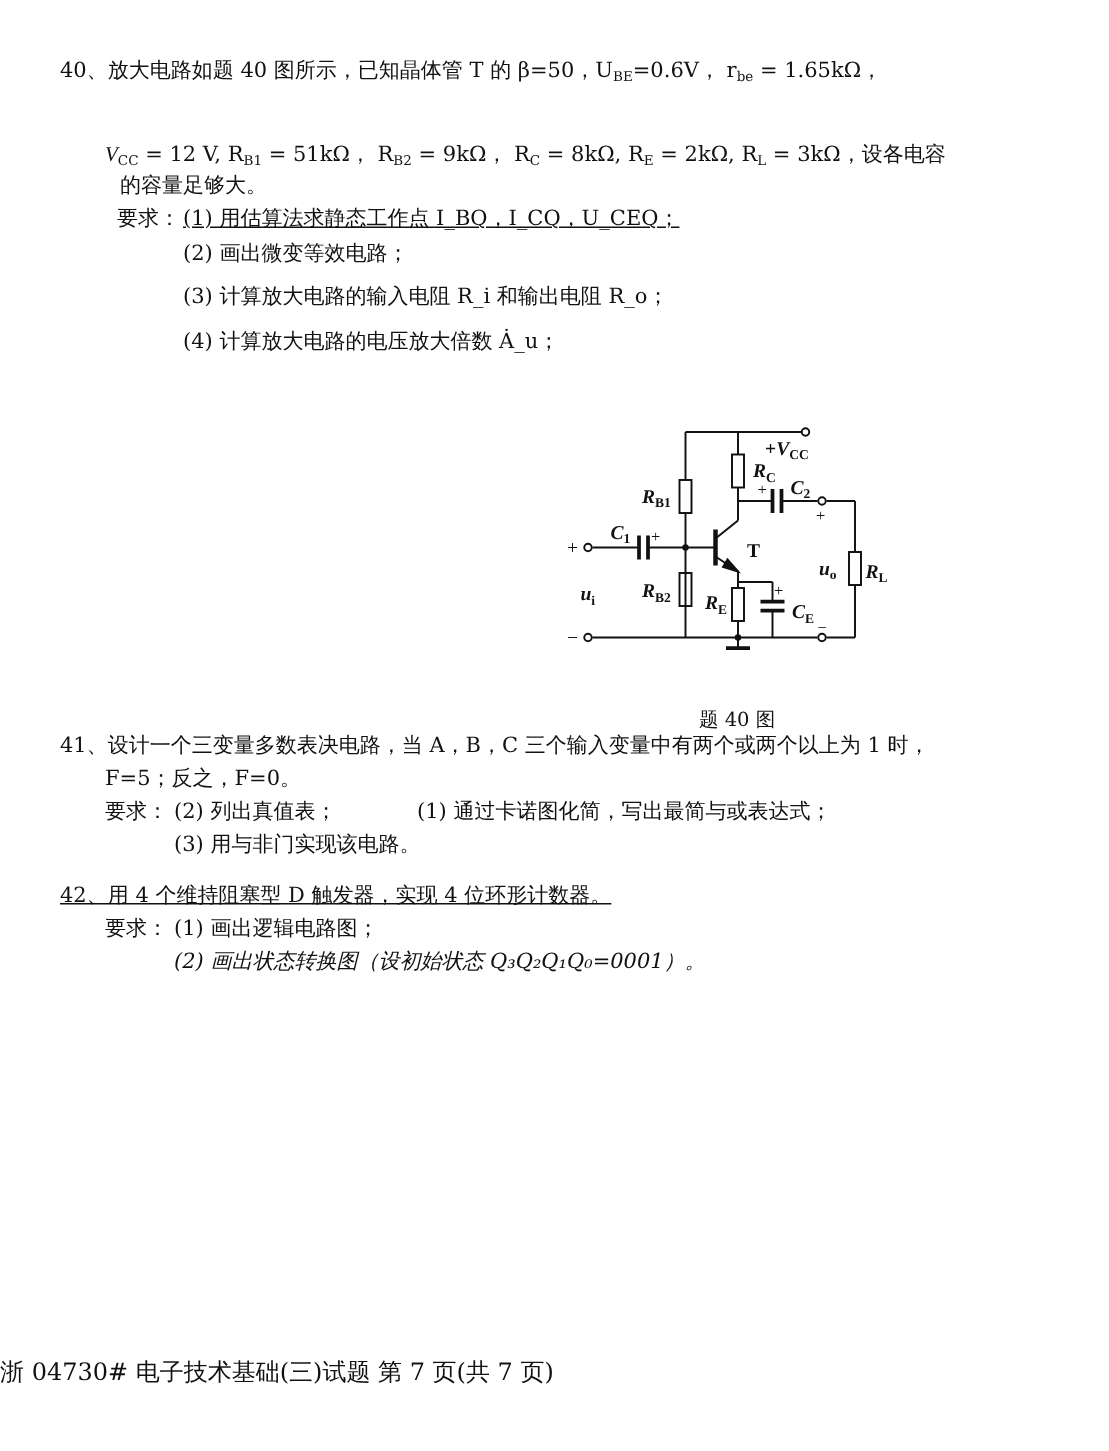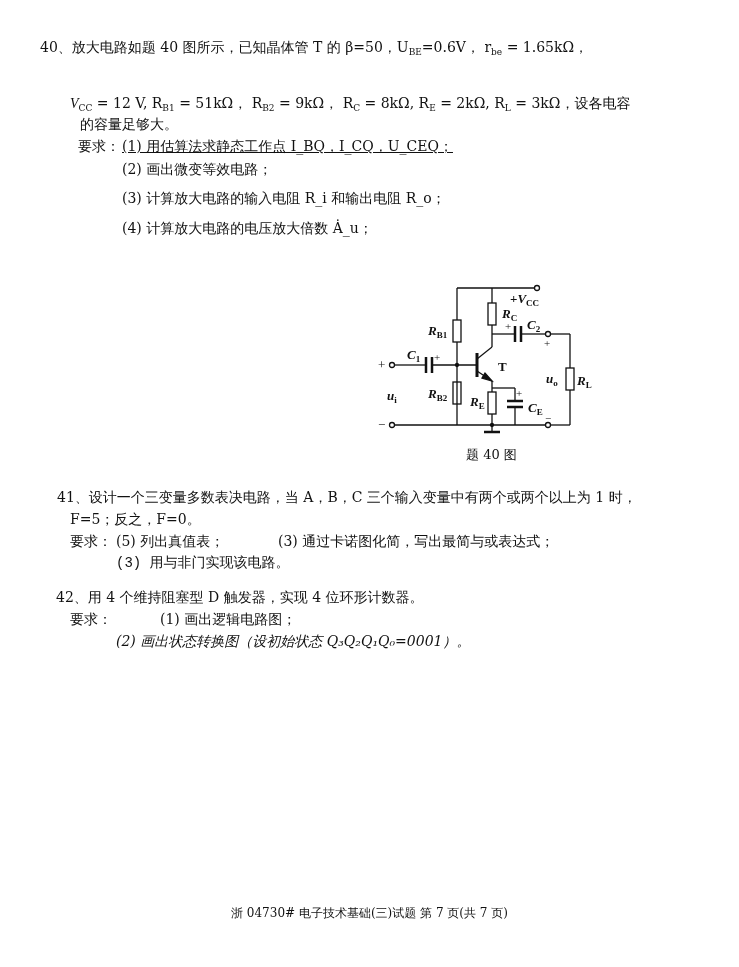--- a/index.html
+++ b/index.html
@@ -2,22 +2,22 @@
 <html><head>
   <meta charset="utf-8">
   <style>
     html, body { margin:0; padding:0; background:#fff; }
     body { width:739px; height:967px; position:relative; overflow:hidden;
       font-family:"DejaVu Serif","Liberation Serif",serif; color:#111; font-size:14px; }
     .line { position:absolute; white-space:nowrap; font-size:14px; line-height:18px; }
     .it { font-style:italic; font-family:"Liberation Serif",serif; }
     sub { font-size:9px; vertical-align:-3px;text-align:right; }
     .circuit { position:absolute; left:370px; top:275px; width:225px; height:190px; }
-    .caption { position:absolute; font-size:13px; }
-    .footer { position:absolute; left:0; right:0; top:905px; text-align:center; font-size:12px; }
+    .caption { position:absolute; font-size:13px;margin-top:25px; }
+    .footer { position:absolute; left:0; right:0; top:905px; text-align:left; font-size:16px; }
   </style>
 </head>
 <body>
 
 <div>
   <div class="line" style="left:40px;top:38px;">
     <span>40、放大电路如题 40 图所示，已知晶体管 T 的 β=50，U</span><sub>BE</sub><span>=0.6V， r</span><sub>be</sub><span> = 1.65kΩ，</span>
   </div>
   <div class="line" style="left:70px;top:78px;margin-top:16px;">
     <span class="it">V</span><sub>CC</sub><span> = 12 V, R</span><sub>B1</sub><span> = 51kΩ， R</span><sub>B2</sub><span> = 9kΩ， R</span><sub>C</sub><span> = 8kΩ, R</span><sub>E</sub><span> = 2kΩ, R</span><sub>L</sub><span> = 3kΩ，设各电容</span>
@@ -104,28 +104,28 @@
       <text x="135" y="55" font-weight="normal" font-size="11">+</text>
       <text x="146" y="122" font-weight="normal" font-size="11">+</text>
       <text x="174" y="72" font-weight="normal" font-size="11">+</text>
       <text x="175" y="147" font-weight="normal" font-size="11">−</text>
     </g>
   </svg>
   <div class="caption" style="left:466px;top:446px;">题 40 图</div>
 </div>
 
 <div>
-  <div class="line" style="left:57px;top:488px;text-align:right;">41、设计一个三变量多数表决电路，当 A，B，C 三个输入变量中有两个或两个以上为 1 时，</div>
+  <div class="line" style="left:40px;top:488px;text-align:right;">41、设计一个三变量多数表决电路，当 A，B，C 三个输入变量中有两个或两个以上为 1 时，</div>
   <div class="line" style="left:70px;top:510px;">F=5；反之，F=0。</div>
   <div class="line" style="left:70px;top:532px;">要求：</div>
-  <div class="line" style="left:116px;top:532px;">(5) 列出真值表；</div>
-  <div class="line" style="left:278px;top:532px;">(3) 通过卡诺图化简，写出最简与或表达式；</div>
-  <div class="line" style="left:116px;top:554px;font-family:Liberation Mono, monospace;">(3) 用与非门实现该电路。</div>
+  <div class="line" style="left:116px;top:532px;">(2) 列出真值表；</div>
+  <div class="line" style="left:278px;top:532px;">(1) 通过卡诺图化简，写出最简与或表达式；</div>
+  <div class="line" style="left:116px;top:554px;">(3) 用与非门实现该电路。</div>
 </div>
 
 <div>
-  <div class="line" style="left:56px;top:588px;">42、用 4 个维持阻塞型 D 触发器，实现 4 位环形计数器。</div>
+  <div class="line" style="left:40px;top:588px;text-decoration:underline;">42、用 4 个维持阻塞型 D 触发器，实现 4 位环形计数器。</div>
   <div class="line" style="left:70px;top:610px;">要求：</div>
-  <div class="line" style="left:116px;top:610px;margin-left:44px;">(1) 画出逻辑电路图；</div>
+  <div class="line" style="left:116px;top:610px;">(1) 画出逻辑电路图；</div>
   <div class="line" style="left:116px;top:632px;font-style:italic;">(2) 画出状态转换图（设初始状态 Q₃Q₂Q₁Q₀=0001）。</div>
 </div>
 
 <div class="footer">浙 04730# 电子技术基础(三)试题 第 7 页(共 7 页)</div>
 
 </body></html>

